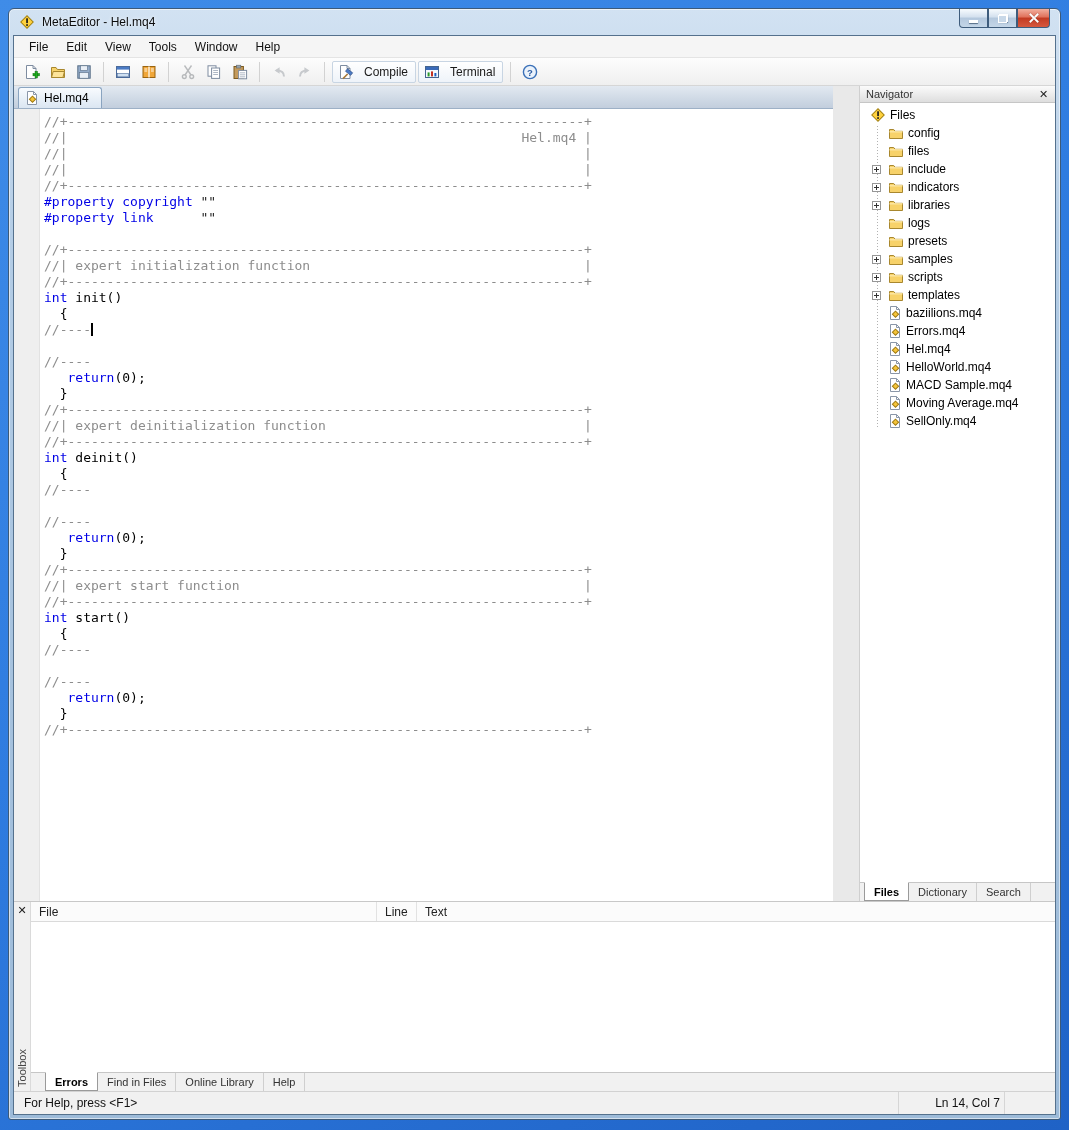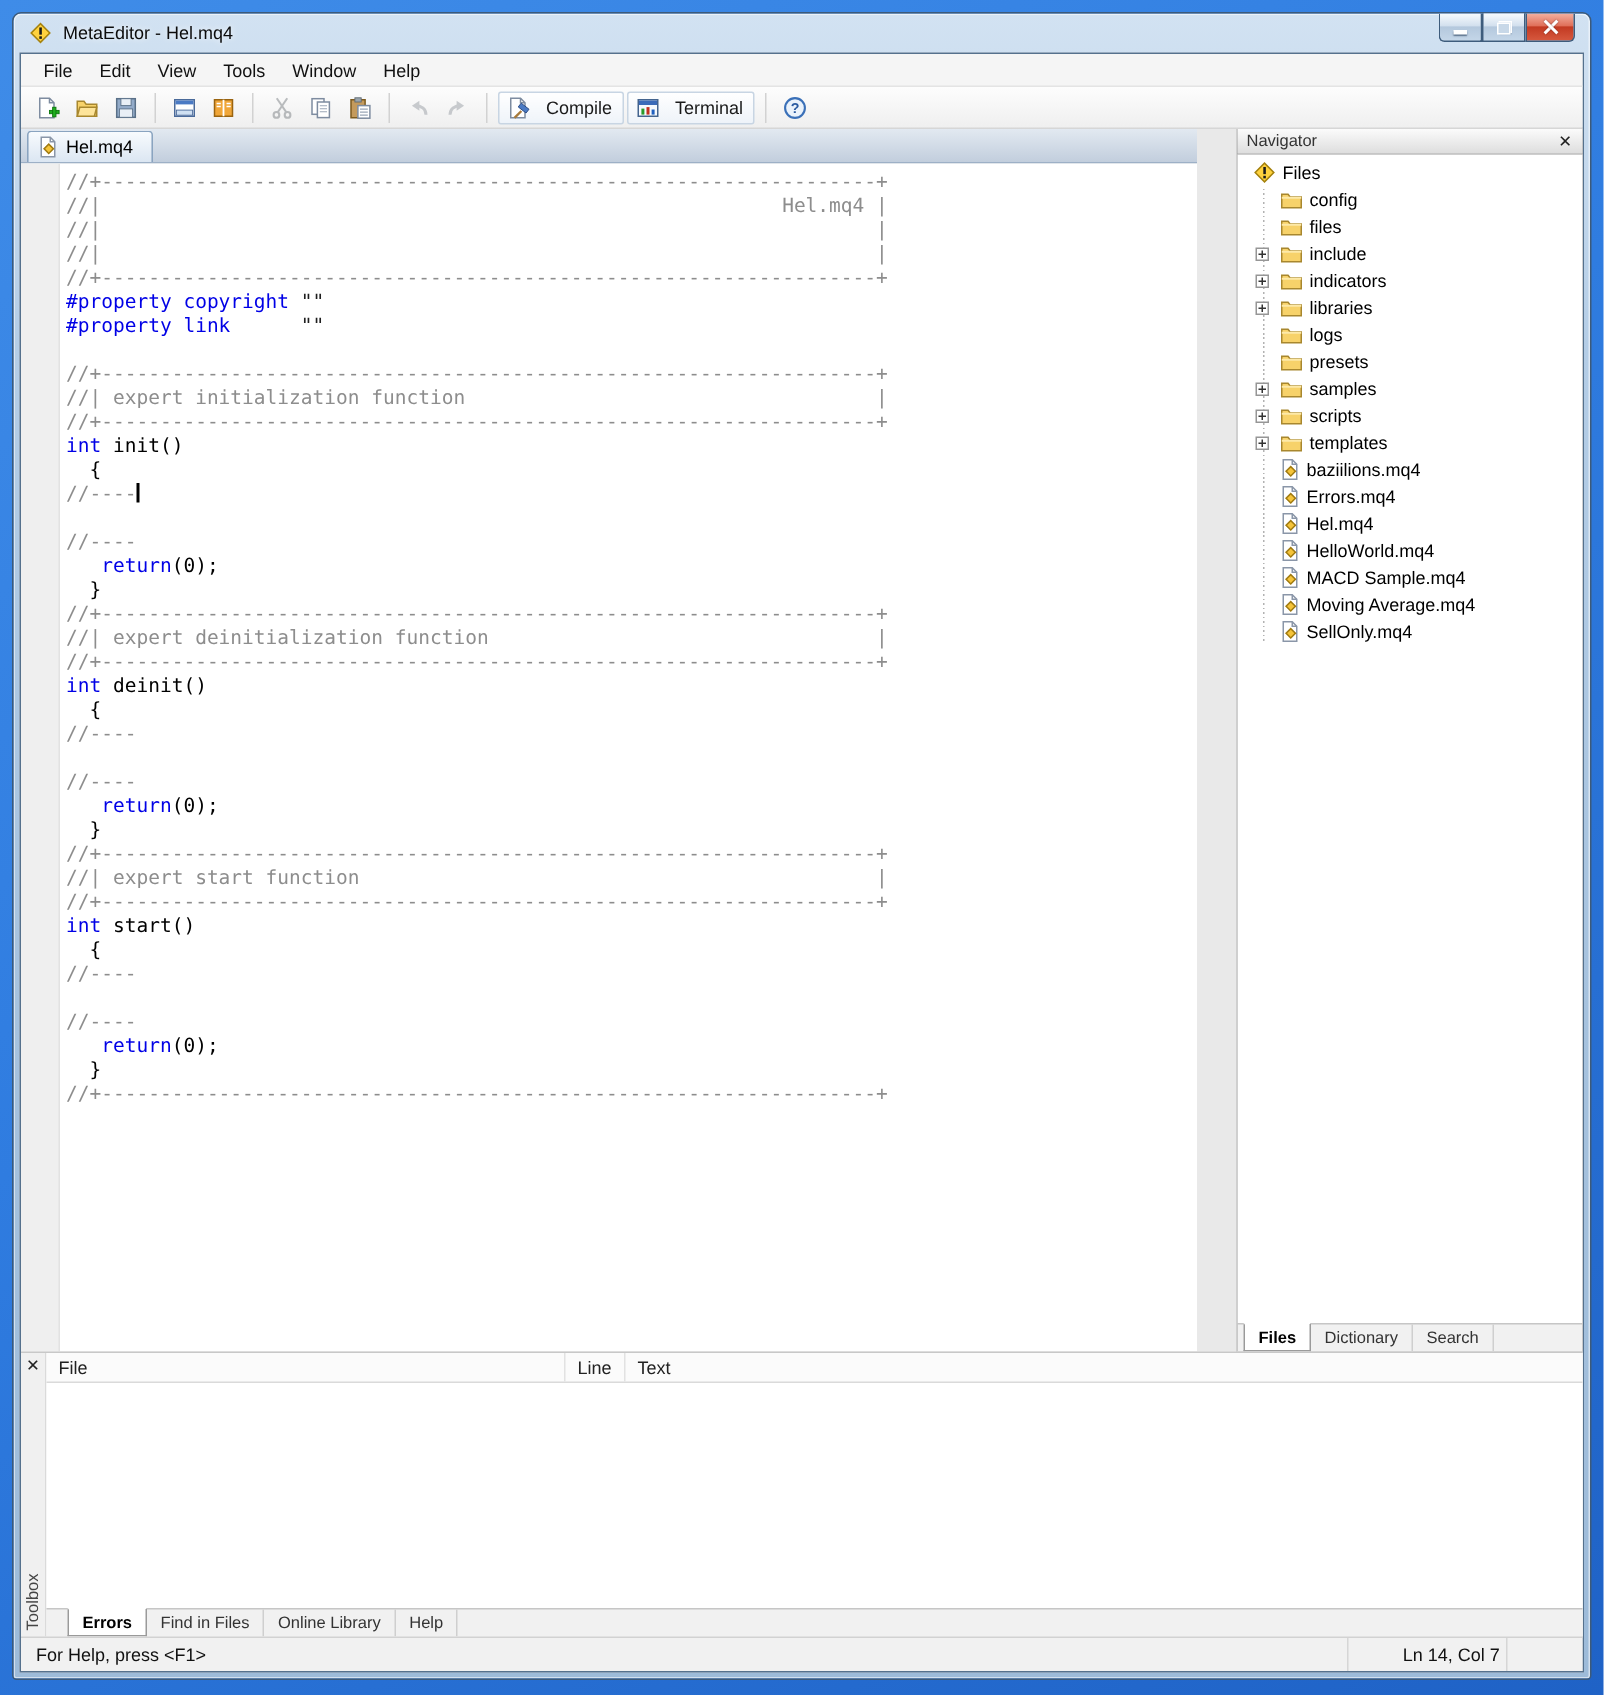--- a/index.html
+++ b/index.html
@@ -54,21 +54,21 @@
   .editor { flex:1; background:#fff; display:flex; overflow:hidden; }
   .gutter { width:26px; background:#efefef; border-right:1px solid #e2e2e2; }
   .code { flex:1; padding:5px 0 0 4px; font-family:"DejaVu Sans Mono","Liberation Mono",monospace; font-size:13px; line-height:16px; white-space:pre; }
   .code-line { height:16px; }
   .cmt { color:#8d8d8d; }
   .kw  { color:#0000e6; }
   .str { color:#1f1f1f; }
   .pl  { color:#000; }
   .caret { display:inline-block; width:2px; height:13px; background:#000; vertical-align:-2px; }
 
-  .navigator { width:231px; margin-left:4px; background:#737373; border-left:1px solid #cfcfcf; display:flex; flex-direction:column; min-height:0; }
+  .navigator { width:196px; margin-left:4px; background:#c4b5fd; border-left:1px solid #cfcfcf; display:flex; flex-direction:column; min-height:0; }
   .nav-header { height:17px; background:linear-gradient(#fbfbfb,#dedede); border-bottom:1px solid #c6c6c6; display:flex; align-items:center; padding:0 5px 0 6px; font-size:11px; color:#333; }
   .nav-close { margin-left:auto; width:13px; height:13px; display:flex; align-items:center; justify-content:center; font-size:11px; color:#222; cursor:default; }
   .nav-tree { flex:1; background:#fff; overflow:hidden; padding-top:3px; font-size:12px; color:#000; position:relative; }
   .tree-guide { position:absolute; left:17px; top:23px; width:1px; height:302px;
     background-image: repeating-linear-gradient(to bottom,#b2b2b2 0 1px, transparent 1px 3px); }
   .tree-row { height:18px; display:flex; align-items:center; gap:4px; padding-left:10px; position:relative; }
   .tree-label { white-space:nowrap; }
   .slot { width:14px; display:flex; align-items:center; justify-content:flex-start; flex:none; }
   .expander { position:relative; width:9px; height:9px; border:1px solid #969696; background:#fff; margin-left:2px; }
   .expander::before { content:""; position:absolute; left:1px; top:3px; width:5px; height:1px; background:#333; }

